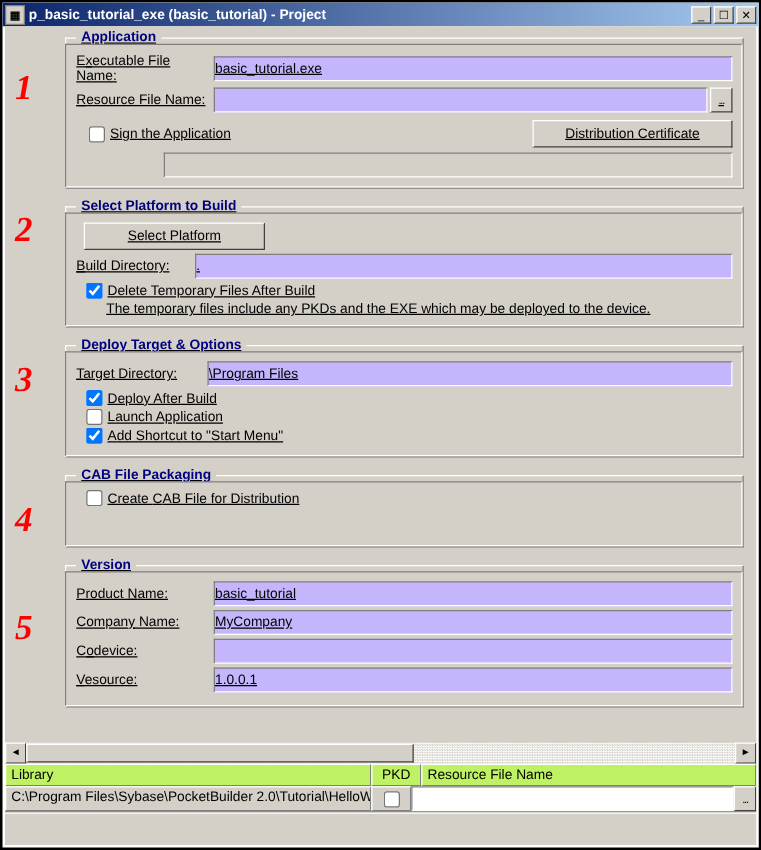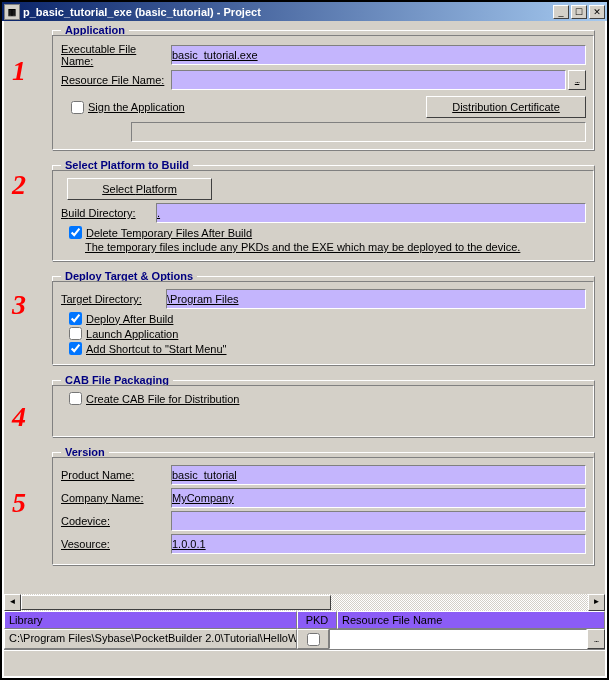--- a/index.html
+++ b/index.html
@@ -157,21 +157,21 @@
     background: #d4d0c8;
     border: 1px solid;
     border-color: #fff #404040 #404040 #fff;
     margin-top: 1px;
   }
   .gridhdr {
     position: absolute;
     top: 590px; left: 0; right: 0;
     height: 18px;
     display: flex;
-    background: #8b5cf6;
+    background: #bef264;
   }
   .gridhdr .col {
     border: 1px solid;
     border-color: #fff #808080 #808080 #fff;
     padding: 2px 4px;
     height: 18px;
   }
   .gridrow {
     position: absolute;
     top: 608px; left: 0; right: 0;

